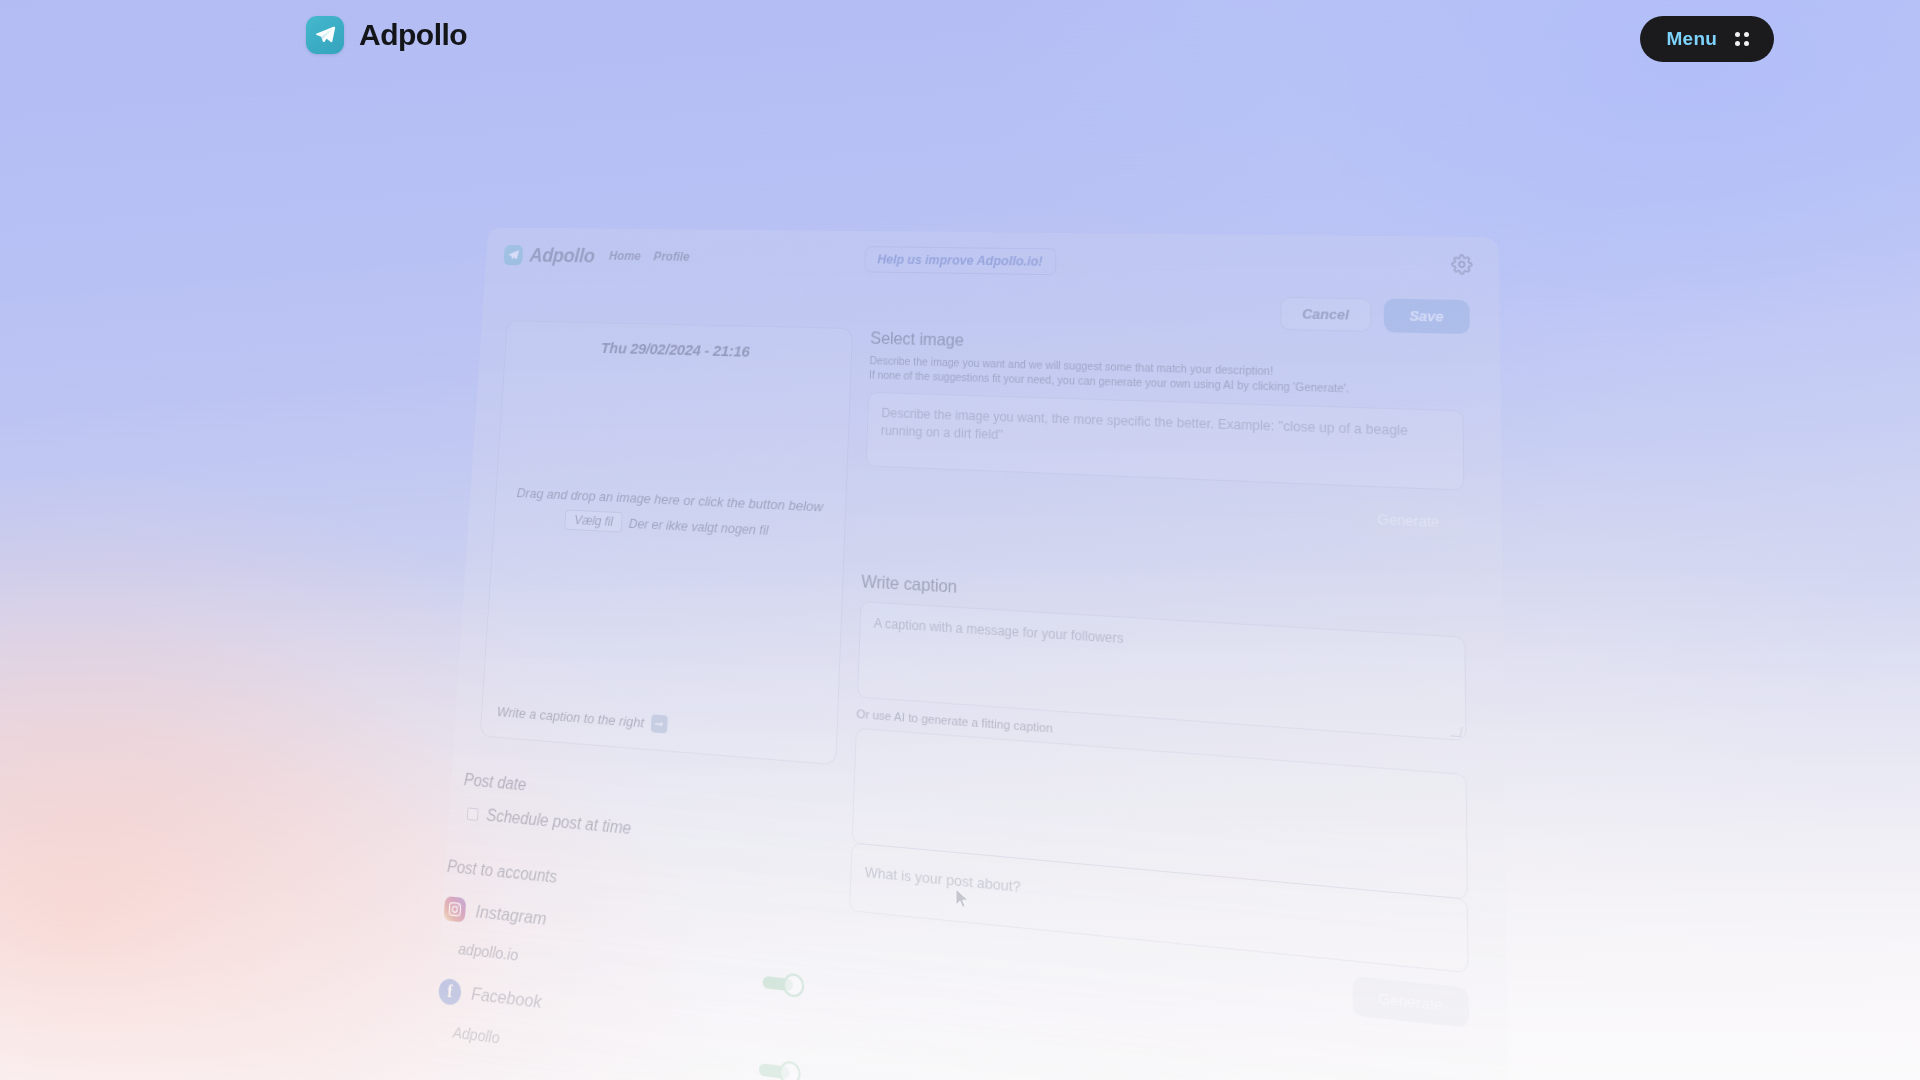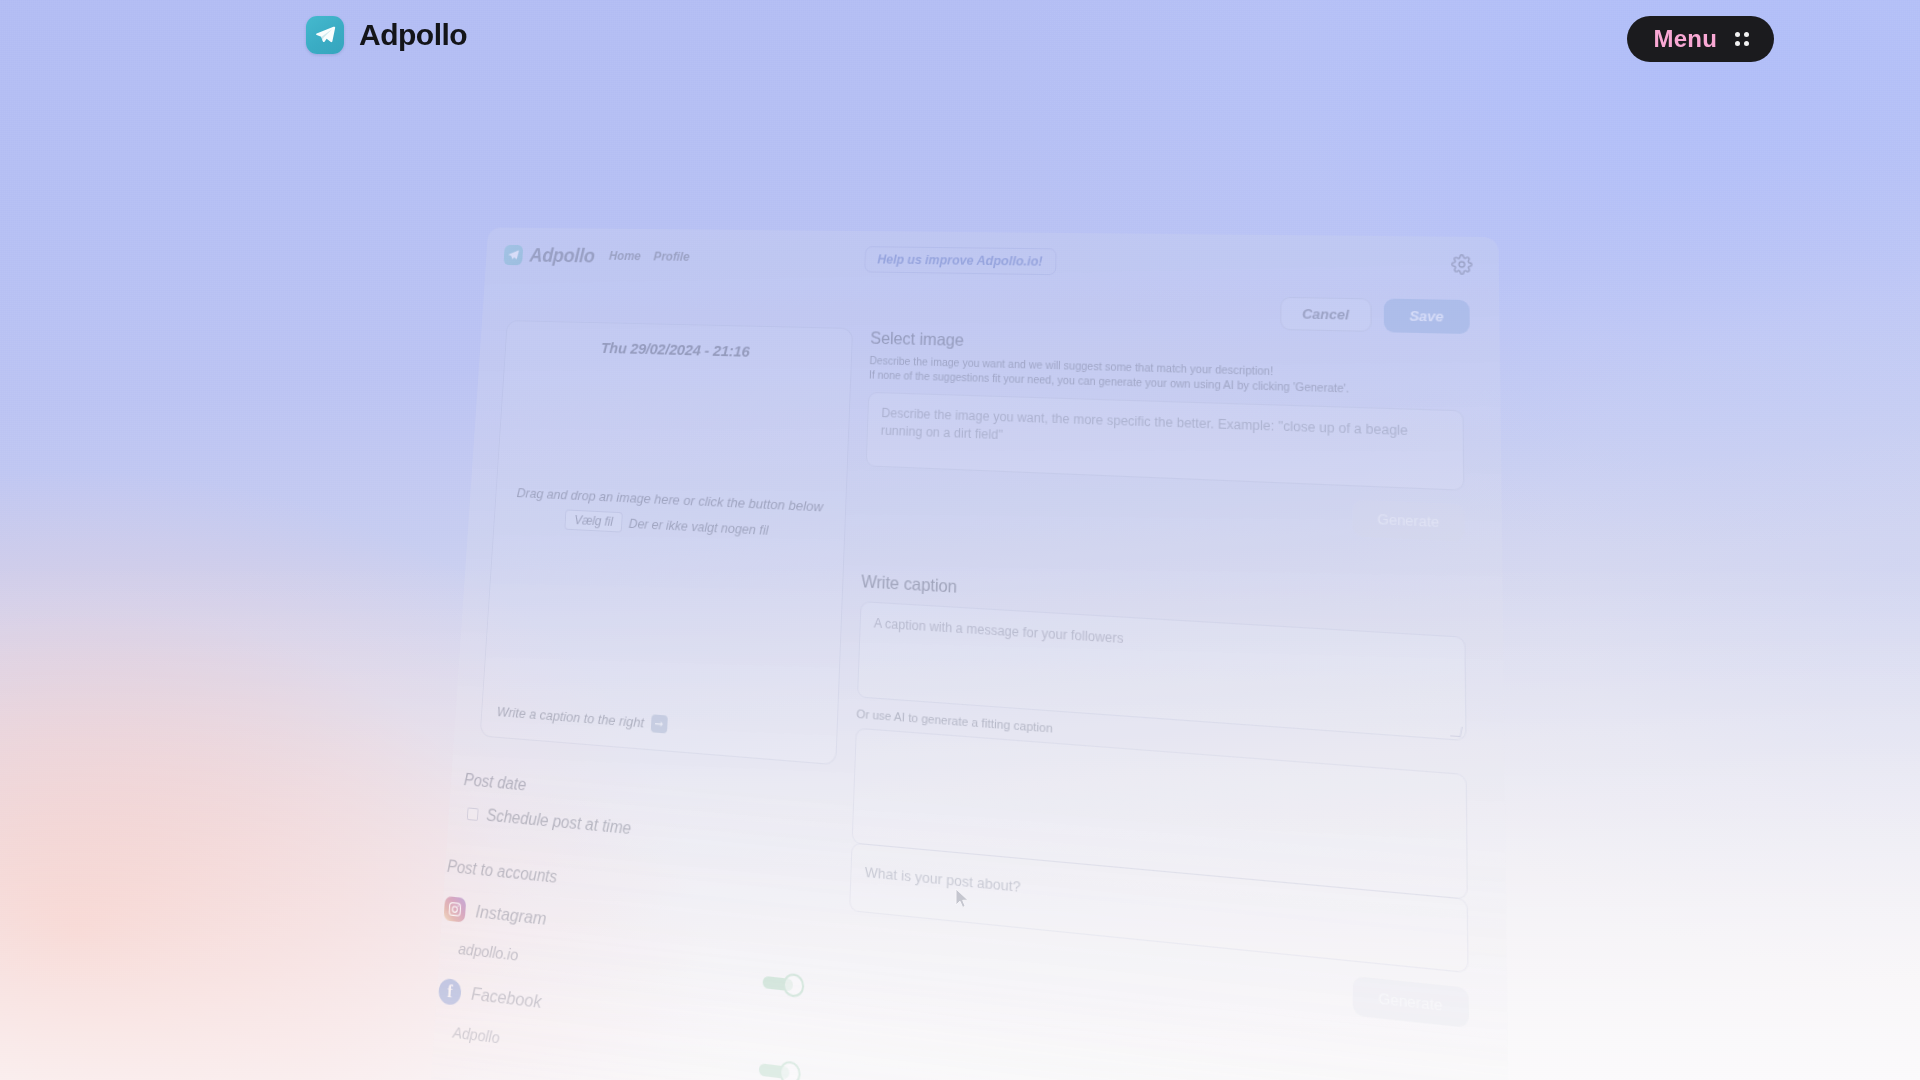--- a/index.html
+++ b/index.html
@@ -88,21 +88,21 @@
   #menu-button {
     position: absolute;
     right: 146px; top: 16px;
     height: 46px;
     padding: 0 25px 0 27px;
     border-radius: 23px;
     background: #1b1b1e;
     display: flex; align-items: center; gap: 18px;
     cursor: pointer;
   }
-  #menu-label { color: #f9a8d4; font-size: 24px; font-weight: bold; letter-spacing: .2px; }
+  #menu-label { color: #7dd3fc; font-size: 19px; font-weight: bold; letter-spacing: .2px; }
   .dotgrid { display: grid; grid-template-columns: 5px 5px; gap: 4px; }
   .dotgrid i { width: 5px; height: 5px; border-radius: 50%; background: #f2f2f3; display: block; }
 
   
   #mock-scene {
     position: absolute;
     left: 0; top: 0;
     width: 1920px; height: 1080px;
     perspective: 1500px;
     perspective-origin: 52% 18%;

